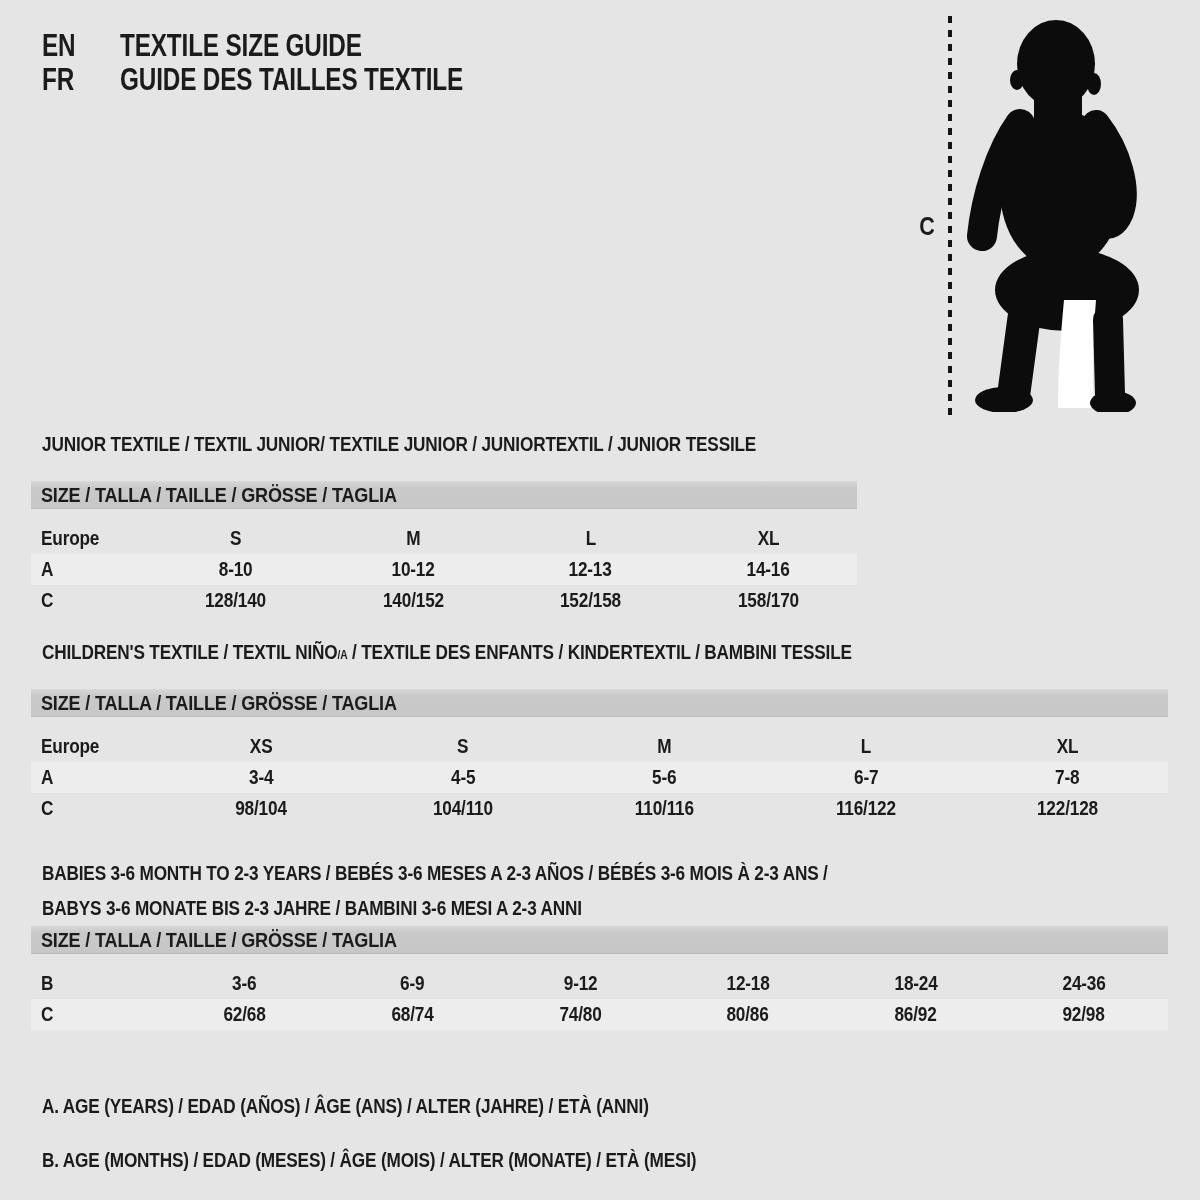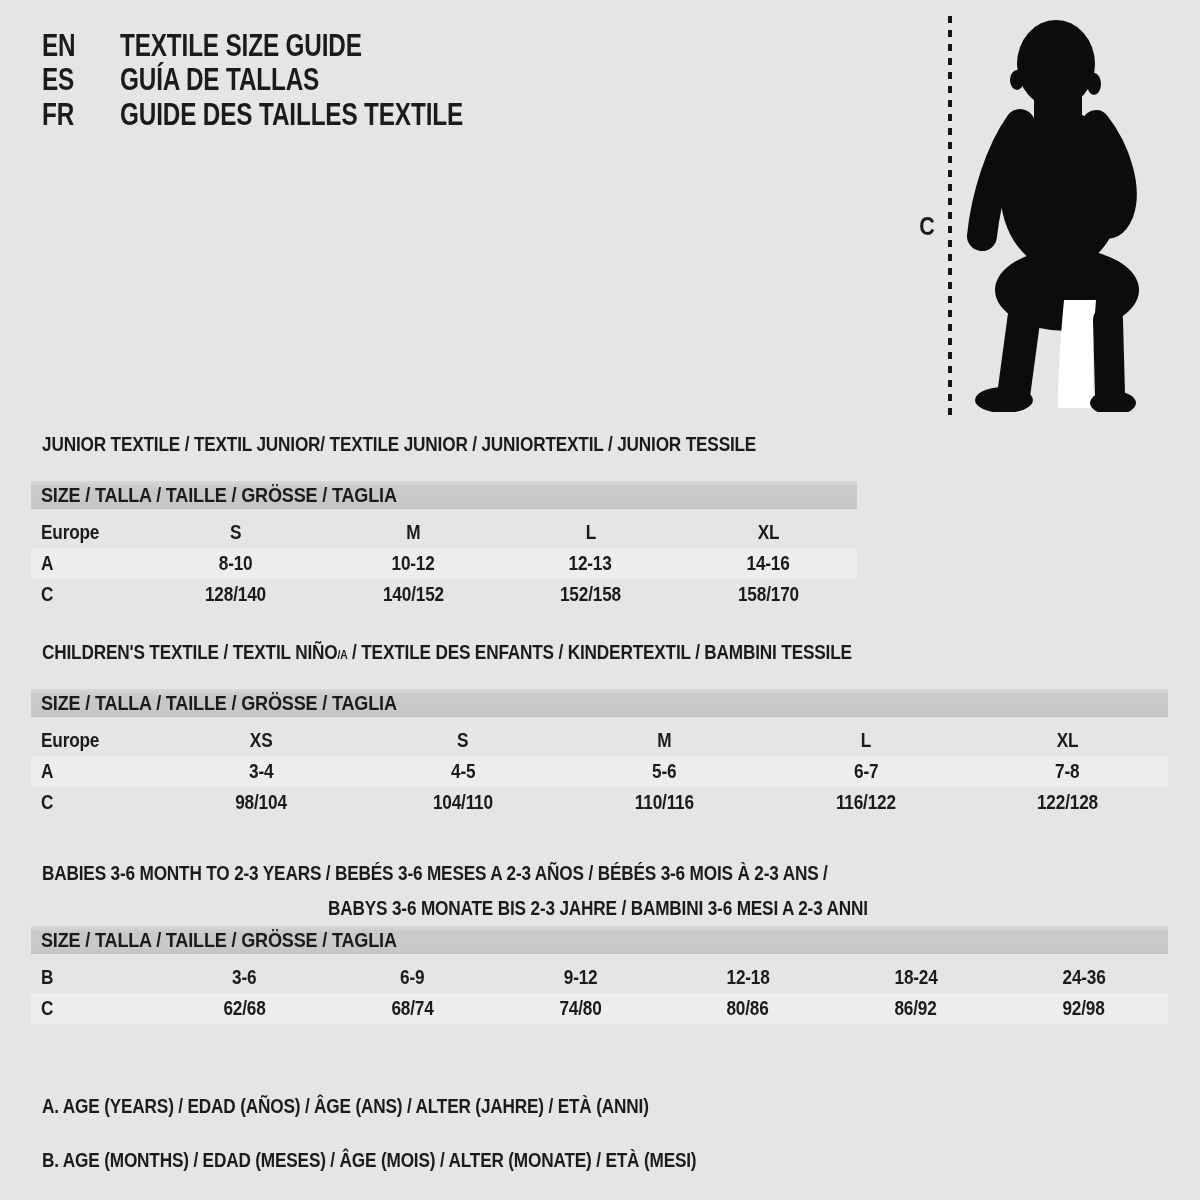--- a/index.html
+++ b/index.html
@@ -22,35 +22,35 @@
   .dash-line{
     position:absolute;left:948px;top:16px;width:4px;height:400px;
     background:repeating-linear-gradient(180deg,#141414 0 7px,transparent 7px 14px);
   }
   .c-label{position:absolute;left:918px;top:212px;font-size:25px;}
   .baby-svg{position:absolute;left:956px;top:12px;}
   .ink{fill:#0c0c0c;}
   .ink-stroke{stroke:#0c0c0c;fill:none;stroke-linecap:round;}
 
   
-  .sec-heading{position:absolute;font-size:20px;white-space:nowrap;text-align:right;}
+  .sec-heading{position:absolute;font-size:20px;white-space:nowrap;}
   .h-junior{left:42px;top:433px;}
   .h-children{left:42px;top:641px;}
   .h-babies{left:42px;top:856px;line-height:35px;}
   .sub-small{font-size:12px;}
 
   
   .sg-table{position:absolute;}
   .t-junior{left:31px;top:481px;width:826px;}
   .t-children{left:31px;top:689px;width:1137px;}
   .t-babies{left:31px;top:926px;width:1137px;}
   .size-bar{
     height:28px;display:flex;align-items:center;padding-left:10px;box-sizing:border-box;
     background:linear-gradient(180deg,#d8d8d8 0%,#c9c9c9 25%,#c7c7c7 100%);
-    border-bottom:1px solid #bdbdbd;margin-bottom:8px;font-size:21px;
+    border-bottom:1px solid #bdbdbd;margin-bottom:14px;font-size:21px;
   }
   .trow{display:flex;align-items:center;height:31px;font-size:20px;}
   .trow.shaded{background:#ededed;}
   .tlabel{padding-left:10px;box-sizing:border-box;text-align:left;}
   .tcell{text-align:center;}
   .t-junior  .tlabel{width:14%;}   .t-junior  .tcell{width:21.5%;}
   .t-children .tlabel{width:11.4%;}.t-children .tcell{width:17.72%;}
   .t-babies  .tlabel{width:11.4%;} .t-babies  .tcell{width:14.76%;}
 
   
@@ -59,24 +59,20 @@
 </style>
 </head>
 <body>
 
 <div class="page">
 
   <div class="lang-header">
     <div class="lang-row">
       <div class="lang-code"><span class="cx-h">EN</span></div>
       <div class="lang-title"><span class="cx-h">TEXTILE SIZE GUIDE</span></div>
-    </div>
-    <div class="lang-row">
-      <div class="lang-code"><span class="cx-h">ES</span></div>
-      <div class="lang-title"><span class="cx-h">GUÍA DE TALLAS</span></div>
     </div>
     <div class="lang-row">
       <div class="lang-code"><span class="cx-h">FR</span></div>
       <div class="lang-title"><span class="cx-h">GUIDE DES TAILLES TEXTILE</span></div>
     </div>
   </div>
 
   <div class="dash-line"></div>
   <div class="c-label"><span class="cx">C</span></div>
 

